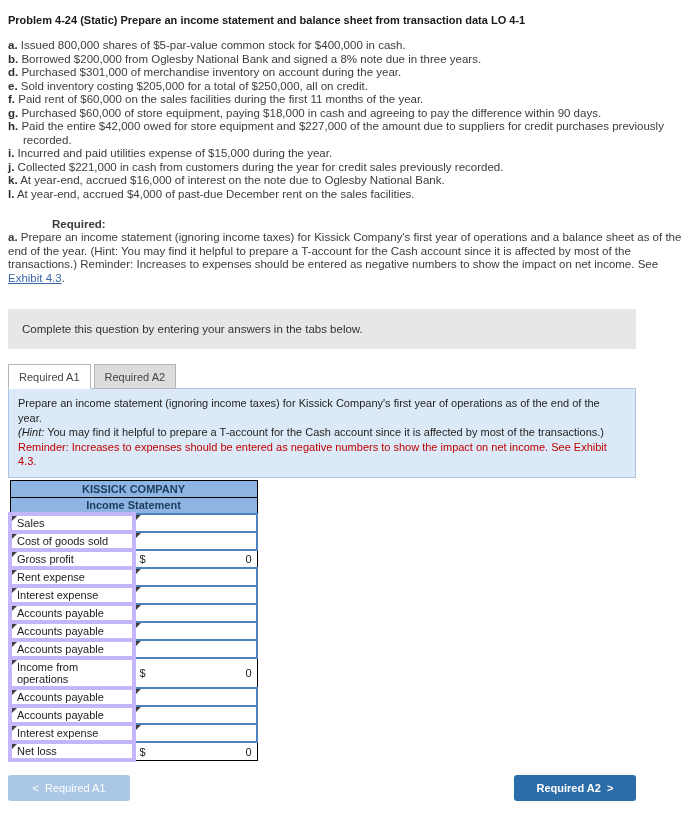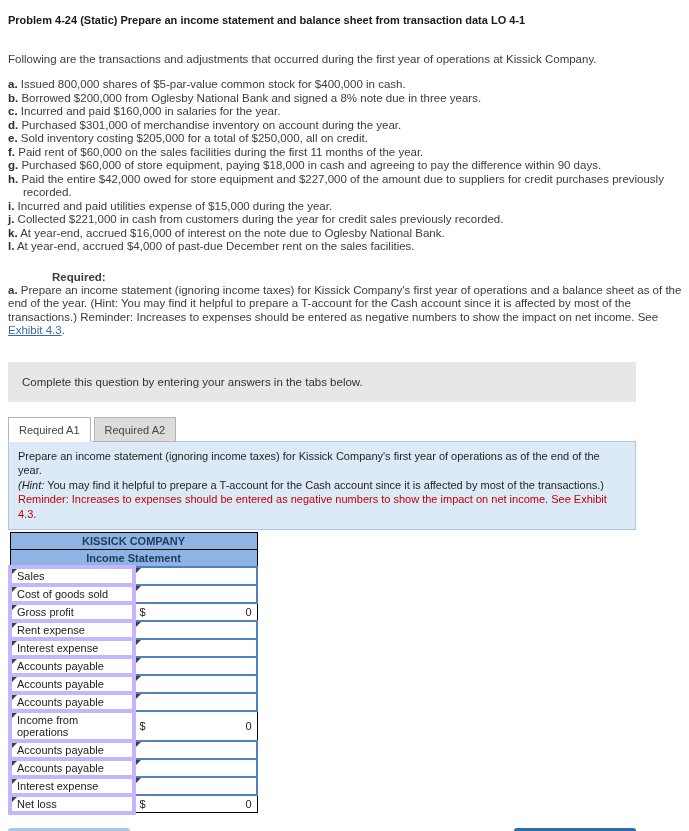--- a/index.html
+++ b/index.html
@@ -75,26 +75,24 @@
   .btn.next { background: #2b6da8; font-weight: bold; }
   .chev { font-size: 11px; }
 </style>
 </head>
 <body>
 
 <div class="page">
 
   <h1 class="title">Problem 4-24 (Static) Prepare an income statement and balance sheet from transaction data LO 4-1</h1>
 
-  <p class="intro">Following are the transactions and adjustments that occurred during the first year of operations at Kissick Company.</p>
 
   <div class="txn-list">
     <p class="txn"><b>a.</b> <span>Issued 800,000 shares of $5-par-value common stock for $400,000 in cash.</span></p>
     <p class="txn"><b>b.</b> <span>Borrowed $200,000 from Oglesby National Bank and signed a 8% note due in three years.</span></p>
-    <p class="txn"><b>c.</b> <span>Incurred and paid $160,000 in salaries for the year.</span></p>
     <p class="txn"><b>d.</b> <span>Purchased $301,000 of merchandise inventory on account during the year.</span></p>
     <p class="txn"><b>e.</b> <span>Sold inventory costing $205,000 for a total of $250,000, all on credit.</span></p>
     <p class="txn"><b>f.</b> <span>Paid rent of $60,000 on the sales facilities during the first 11 months of the year.</span></p>
     <p class="txn"><b>g.</b> <span>Purchased $60,000 of store equipment, paying $18,000 in cash and agreeing to pay the difference within 90 days.</span></p>
     <p class="txn"><b>h.</b> <span>Paid the entire $42,000 owed for store equipment and $227,000 of the amount due to suppliers for credit purchases previously recorded.</span></p>
     <p class="txn"><b>i.</b> <span>Incurred and paid utilities expense of $15,000 during the year.</span></p>
     <p class="txn"><b>j.</b> <span>Collected $221,000 in cash from customers during the year for credit sales previously recorded.</span></p>
     <p class="txn"><b>k.</b> <span>At year-end, accrued $16,000 of interest on the note due to Oglesby National Bank.</span></p>
     <p class="txn"><b>l.</b> <span>At year-end, accrued $4,000 of past-due December rent on the sales facilities.</span></p>
   </div>

